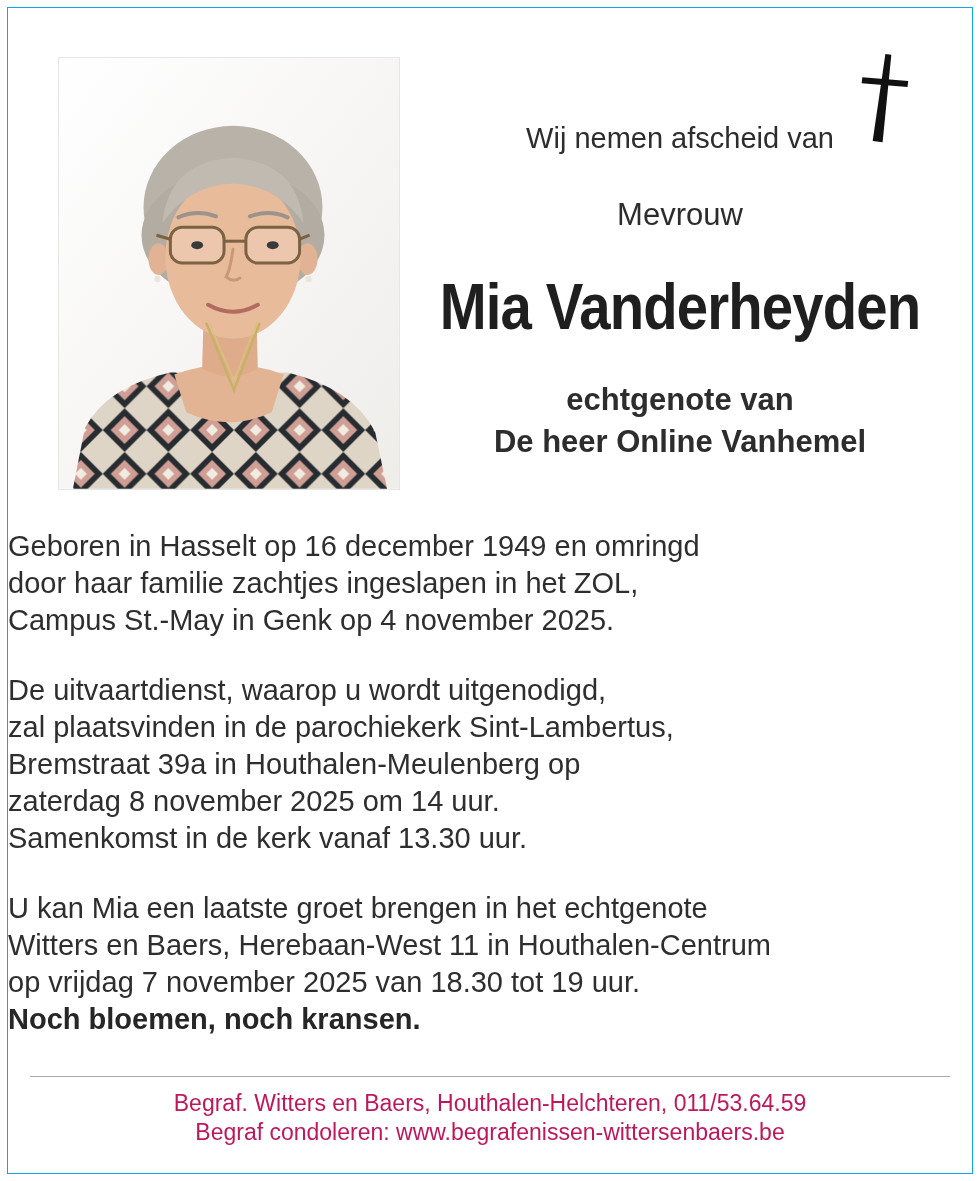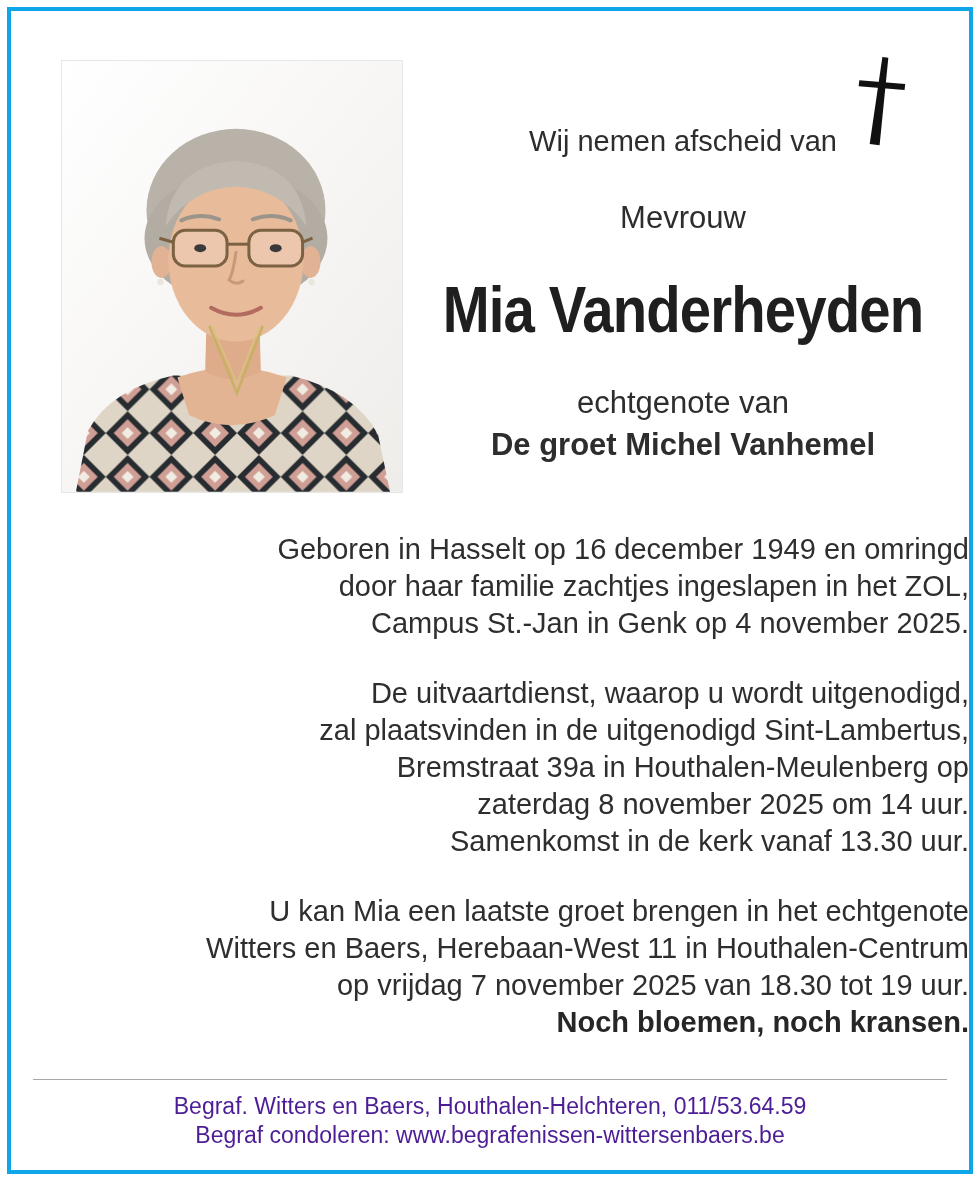--- a/index.html
+++ b/index.html
@@ -5,21 +5,21 @@
   html, body { margin: 0; padding: 0; background: #ffffff; }
   body {
     width: 980px; height: 1181px;
     font-family: "Liberation Sans", sans-serif;
     color: #2d2d2d;
     position: relative;
   }
   .card {
     position: absolute;
     left: 7px; top: 7px; right: 7px; bottom: 7px;
-    border: 4px solid #0ea5e9;
+    border: 1px solid #0ea5e9;
     background: #ffffff;
     overflow: hidden;
     padding-left: 20px;
   }
   
   .photo {
     position: absolute;
     left: 50px; top: 49px;
     width: 342px; height: 433px;
     border: 1px solid #e6e6e6;
@@ -48,27 +48,27 @@
   .name {
     display: inline-block;
     font-size: 64px;
     font-weight: bold;
     letter-spacing: -1px;
     transform: scaleX(0.88);
     transform-origin: center;
     white-space: nowrap;
     color: #1f1f1f;
   }
-  .relation { margin-top: 36px; font-size: 31px; font-weight: normal; line-height: 40px; }
+  .relation { margin-top: 36px; font-size: 31px; font-weight: bold; line-height: 40px; }
   .spouse   { margin-top: 2px;  font-size: 31px; font-weight: bold; line-height: 40px; }
   
   .body-text {
     position: absolute;
     left: 0; right: 0; top: 520px;
-    text-align: right;
+    text-align: left;
     font-size: 29px;
     line-height: 37px;
     color: #2e2e2e;
   }
   .body-text p { margin: 0; }
   .body-text p.gap { margin-top: 33px; }
   .b { font-weight: normal; }
   .closing {
     margin-top: 35px;
     font-size: 29px;
@@ -83,21 +83,21 @@
   }
   .divider {
     border: none;
     border-top: 1px solid #a8a8a8;
     margin: 0 22px;
   }
   .footer-lines {
     margin-top: 12px;
     font-size: 23px;
     line-height: 29px;
-    color: #4c1d95;
+    color: #be185d;
   }
 </style>
 </head>
 <body>
 
 <div class="card">
 
   <div class="photo">
     <svg viewBox="0 0 342 433" xmlns="http://www.w3.org/2000/svg">
       <defs>
@@ -163,32 +163,32 @@
     </svg>
   </div>
 
   <div class="head-col">
     <div class="intro">Wij nemen afscheid van</div>
     <div class="salutation">Mevrouw</div>
     <div class="name-wrap">
       <span class="name">Mia Vanderheyden</span>
     </div>
     <div class="relation">echtgenote van</div>
-    <div class="spouse">De groet Michel Vanhemel</div>
+    <div class="spouse">De heer Online Vanhemel</div>
   </div>
 
   <div class="body-text">
     <p>
       <span>Geboren in Hasselt op 16 december 1949 en omringd</span><br>
       <span>door haar familie zachtjes ingeslapen in het ZOL,</span><br>
-      <span>Campus St.-Jan in Genk op 4 november 2025.</span>
+      <span>Campus St.-May in Genk op 4 november 2025.</span>
     </p>
     <p class="gap">
       <span>De uitvaartdienst, waarop u wordt uitgenodigd,</span><br>
-      <span>zal plaatsvinden in de uitgenodigd Sint-Lambertus,</span><br>
+      <span>zal plaatsvinden in de parochiekerk Sint-Lambertus,</span><br>
       <span>Bremstraat 39a in Houthalen-Meulenberg op</span><br>
       <span class="b">zaterdag 8 november 2025 om 14 uur</span><span>.</span><br>
       <span>Samenkomst in de kerk </span><span class="b">vanaf 13.30 uur</span><span>.</span>
     </p>
     <p class="gap">
       <span>U kan Mia een laatste groet brengen in het echtgenote</span><br>
       <span>Witters en Baers, Herebaan-West 11 in Houthalen-Centrum</span><br>
       <span>op </span><span class="b">vrijdag 7 november 2025 van 18.30 tot 19 uur</span><span>.</span>
     </p>
     <p class="closing">Noch bloemen, noch kransen.</p>

